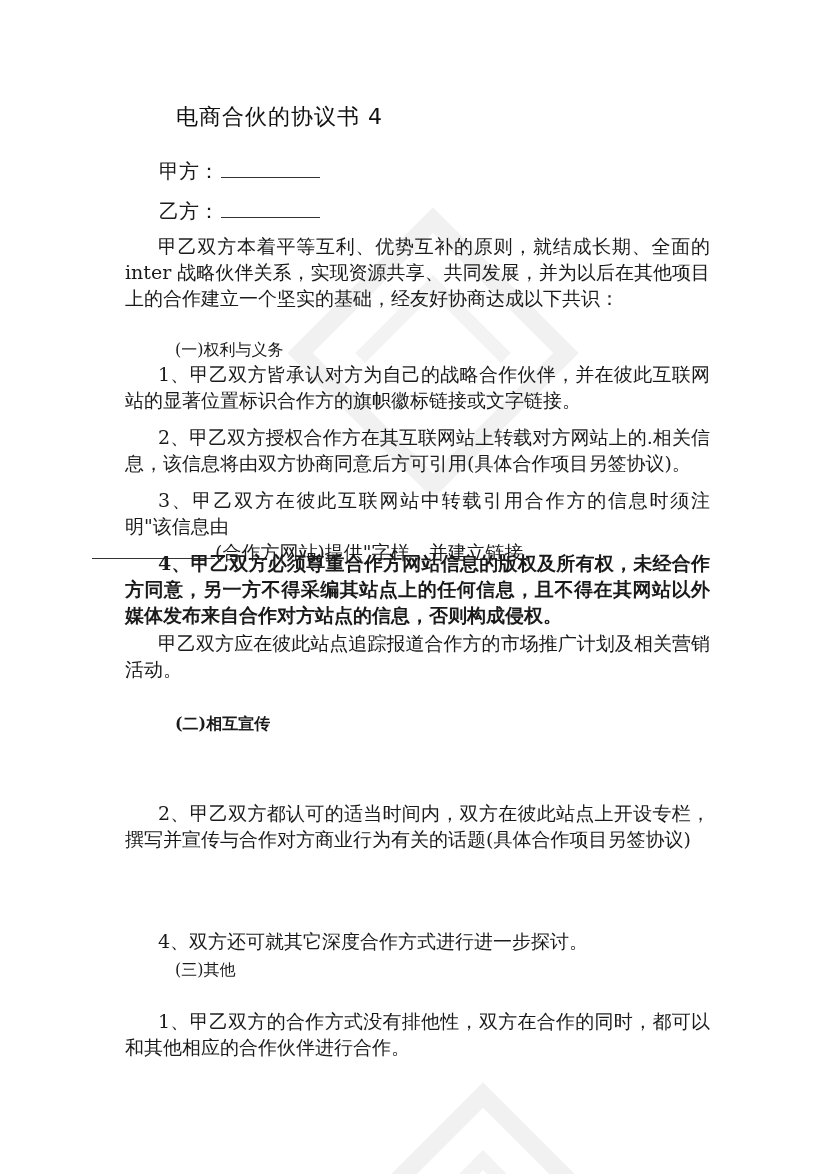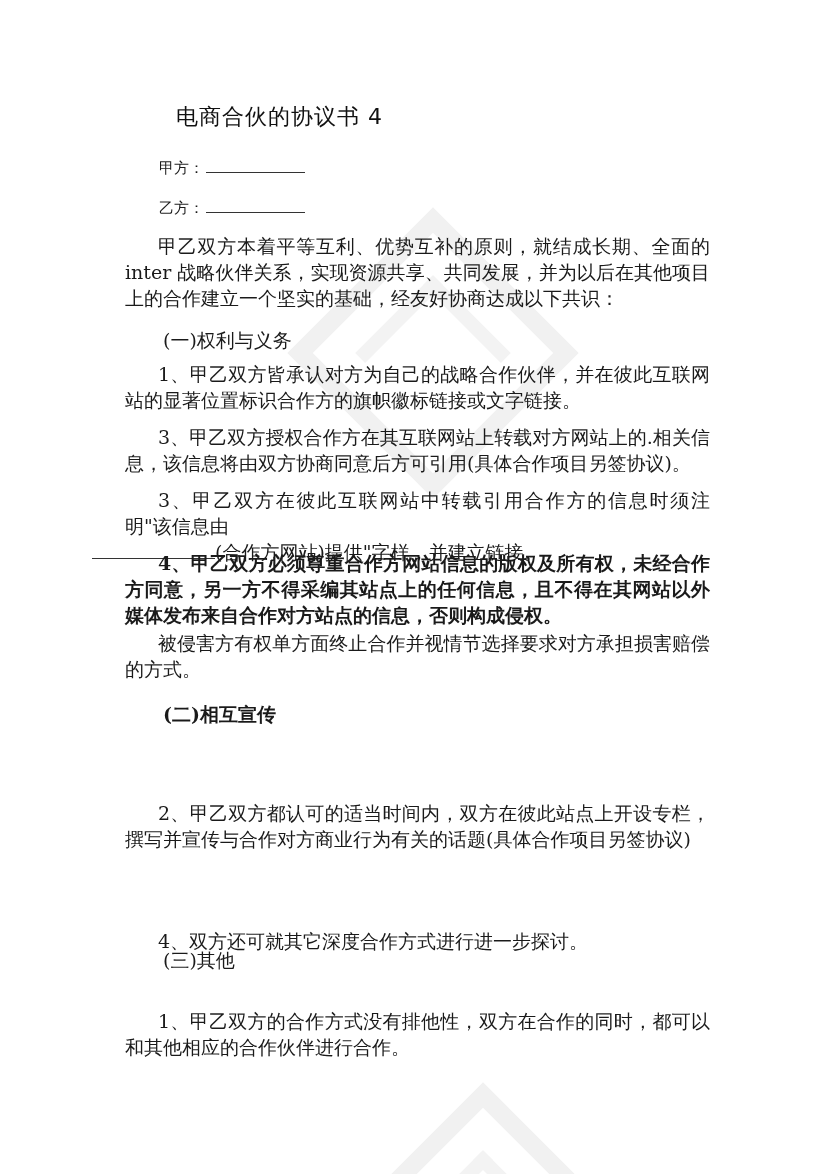--- a/index.html
+++ b/index.html
@@ -20,33 +20,33 @@
       border-left: 14px solid #f3f3f3; border-top: 14px solid #f3f3f3;
     }
     .page { position: absolute; left: 0; top: 0; width: 830px; height: 1174px; }
     .title {
       position: absolute; left: 176px; top: 102px;
       font-family: "DejaVu Sans", "Liberation Sans", sans-serif;
       font-size: 22px; font-weight: normal; letter-spacing: 1px; margin: 0;
       color: #111;
     }
     .party {
-      position: absolute; left: 159px; font-size: 15px;
+      position: absolute; left: 159px; font-size: 20px;
     }
     .blank-line {
       display: inline-block; width: 99px; border-bottom: 1px solid #333;
       height: 14px; vertical-align: baseline; margin-left: 2px;
     }
     .para {
       position: absolute; left: 125px; width: 585px;
       font-size: 19px; line-height: 26px; margin: 0;
       text-indent: 33px; text-align: justify;
     }
     .heading {
-      position: absolute; left: 159px; font-size: 19px; margin: 4px;
+      position: absolute; left: 159px; font-size: 16px; margin: 16px;
     }
     .inline-blank {
       display: inline-block; width: 123px; border-bottom: 1px solid #333;
       height: 14px; vertical-align: baseline;
     }
   </style>
 </head>
 <body>
 
 <div class="watermark wm1">
@@ -64,26 +64,26 @@
   </div>
   <div class="party" style="top:198px;">
     <span>乙方：</span><span class="blank-line"></span>
   </div>
 
   <p class="para" style="top:233px;">甲乙双方本着平等互利、优势互补的原则，就结成长期、全面的 inter 战略伙伴关系，实现资源共享、共同发展，并为以后在其他项目上的合作建立一个坚实的基础，经友好协商达成以下共识：</p>
 
   <p class="heading" style="top:324px;">(一)权利与义务</p>
 
   <p class="para" style="top:361px;">1、甲乙双方皆承认对方为自己的战略合作伙伴，并在彼此互联网站的显著位置标识合作方的旗帜徽标链接或文字链接。</p>
-  <p class="para" style="top:424px;">3、甲乙双方授权合作方在其互联网站上转载对方网站上的.相关信息，该信息将由双方协商同意后方可引用(具体合作项目另签协议)。</p>
+  <p class="para" style="top:424px;">2、甲乙双方授权合作方在其互联网站上转载对方网站上的.相关信息，该信息将由双方协商同意后方可引用(具体合作项目另签协议)。</p>
   <p class="para" style="top:487px;">
     <span>3、甲乙双方在彼此互联网站中转载引用合作方的信息时须注明"该信息由</span><br><span class="inline-blank" style="margin-left:-33px;"></span><span>(合作方网站)提供"字样，并建立链接。</span>
   </p>
   <p class="para" style="top:550px;font-weight:bold;">4、甲乙双方必须尊重合作方网站信息的版权及所有权，未经合作方同意，另一方不得采编其站点上的任何信息，且不得在其网站以外媒体发布来自合作对方站点的信息，否则构成侵权。</p>
-  <p class="para" style="top:630px;">被侵害方有权单方面终止合作并视情节选择要求对方承担损害赔偿的方式。</p>
+  <p class="para" style="top:630px;">甲乙双方应在彼此站点追踪报道合作方的市场推广计划及相关营销活动。</p>
 
   <p class="heading" style="top:698px;font-weight:bold;">(二)相互宣传</p>
 
   <p class="para" style="top:800px;">2、甲乙双方都认可的适当时间内，双方在彼此站点上开设专栏，撰写并宣传与合作对方商业行为有关的话题(具体合作项目另签协议)</p>
   <p class="para" style="top:928px;">4、双方还可就其它深度合作方式进行进一步探讨。</p>
 
   <p class="heading" style="top:944px;">(三)其他</p>
 
   <p class="para" style="top:1008px;">1、甲乙双方的合作方式没有排他性，双方在合作的同时，都可以和其他相应的合作伙伴进行合作。</p>
 </div>

